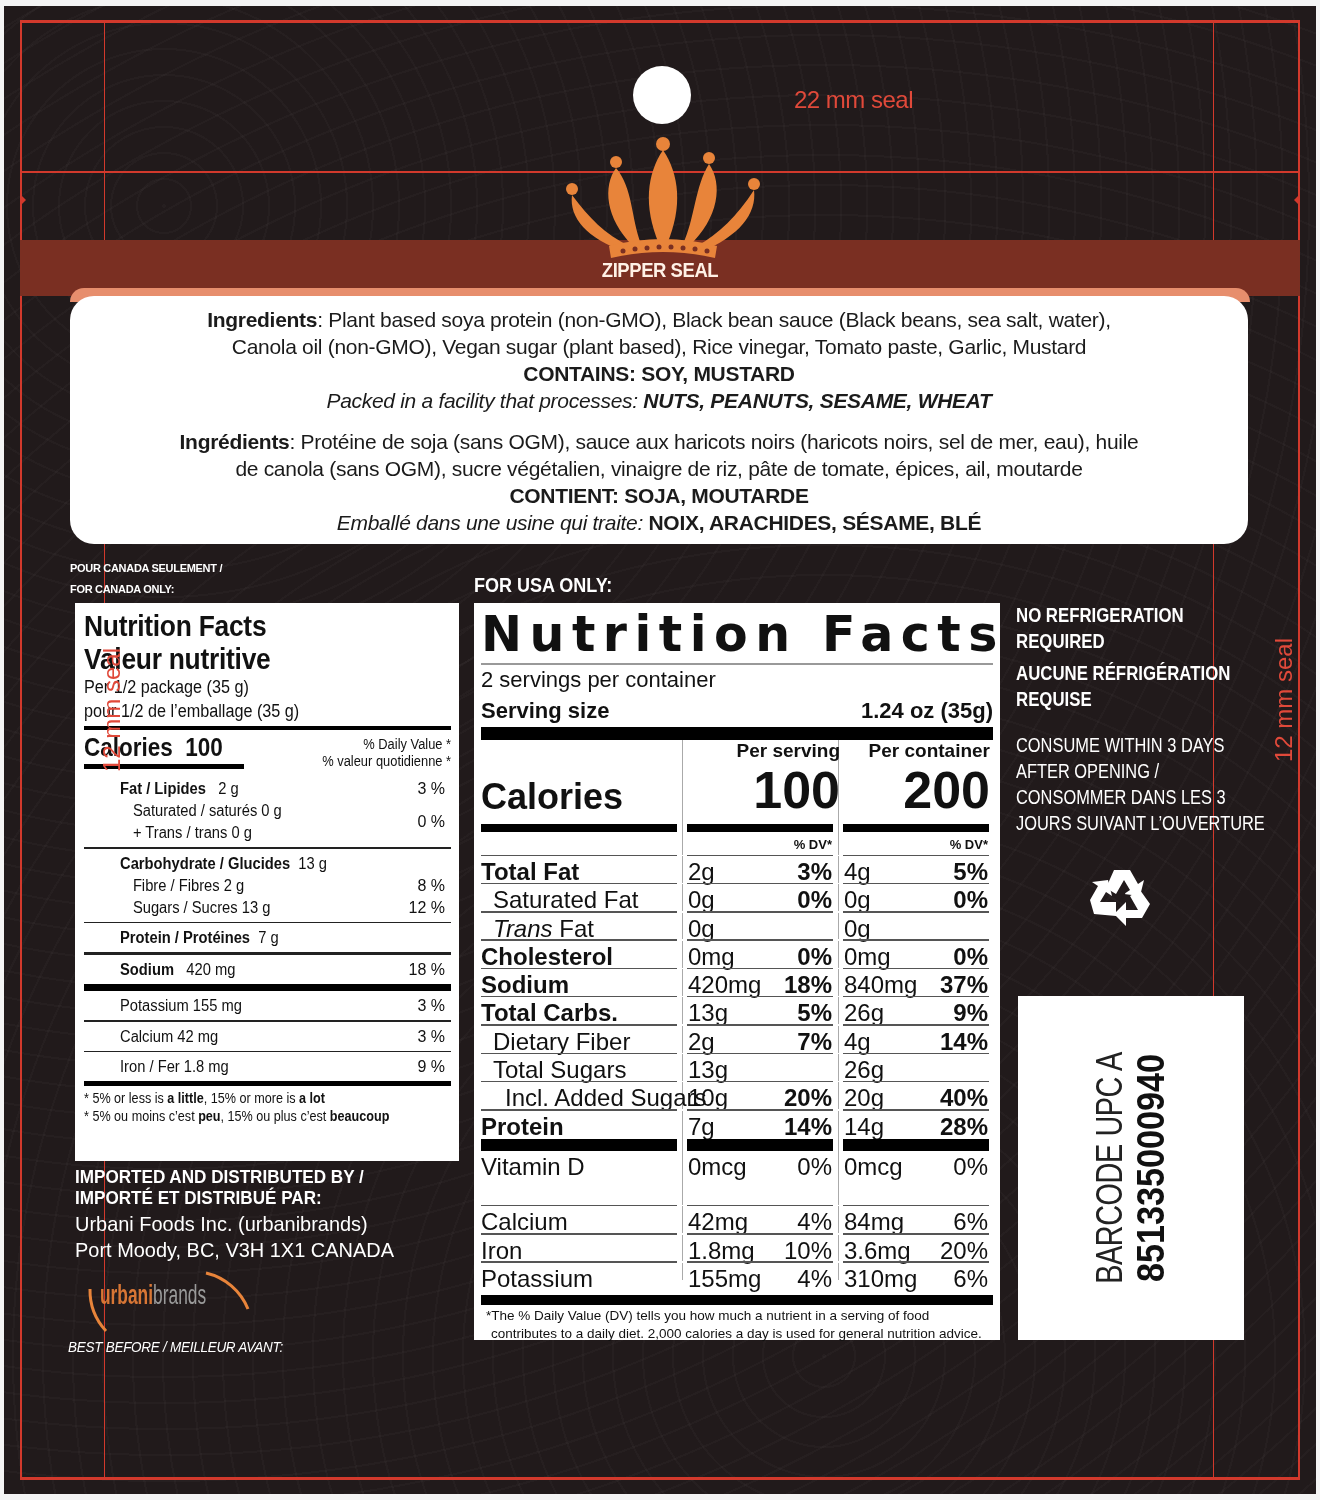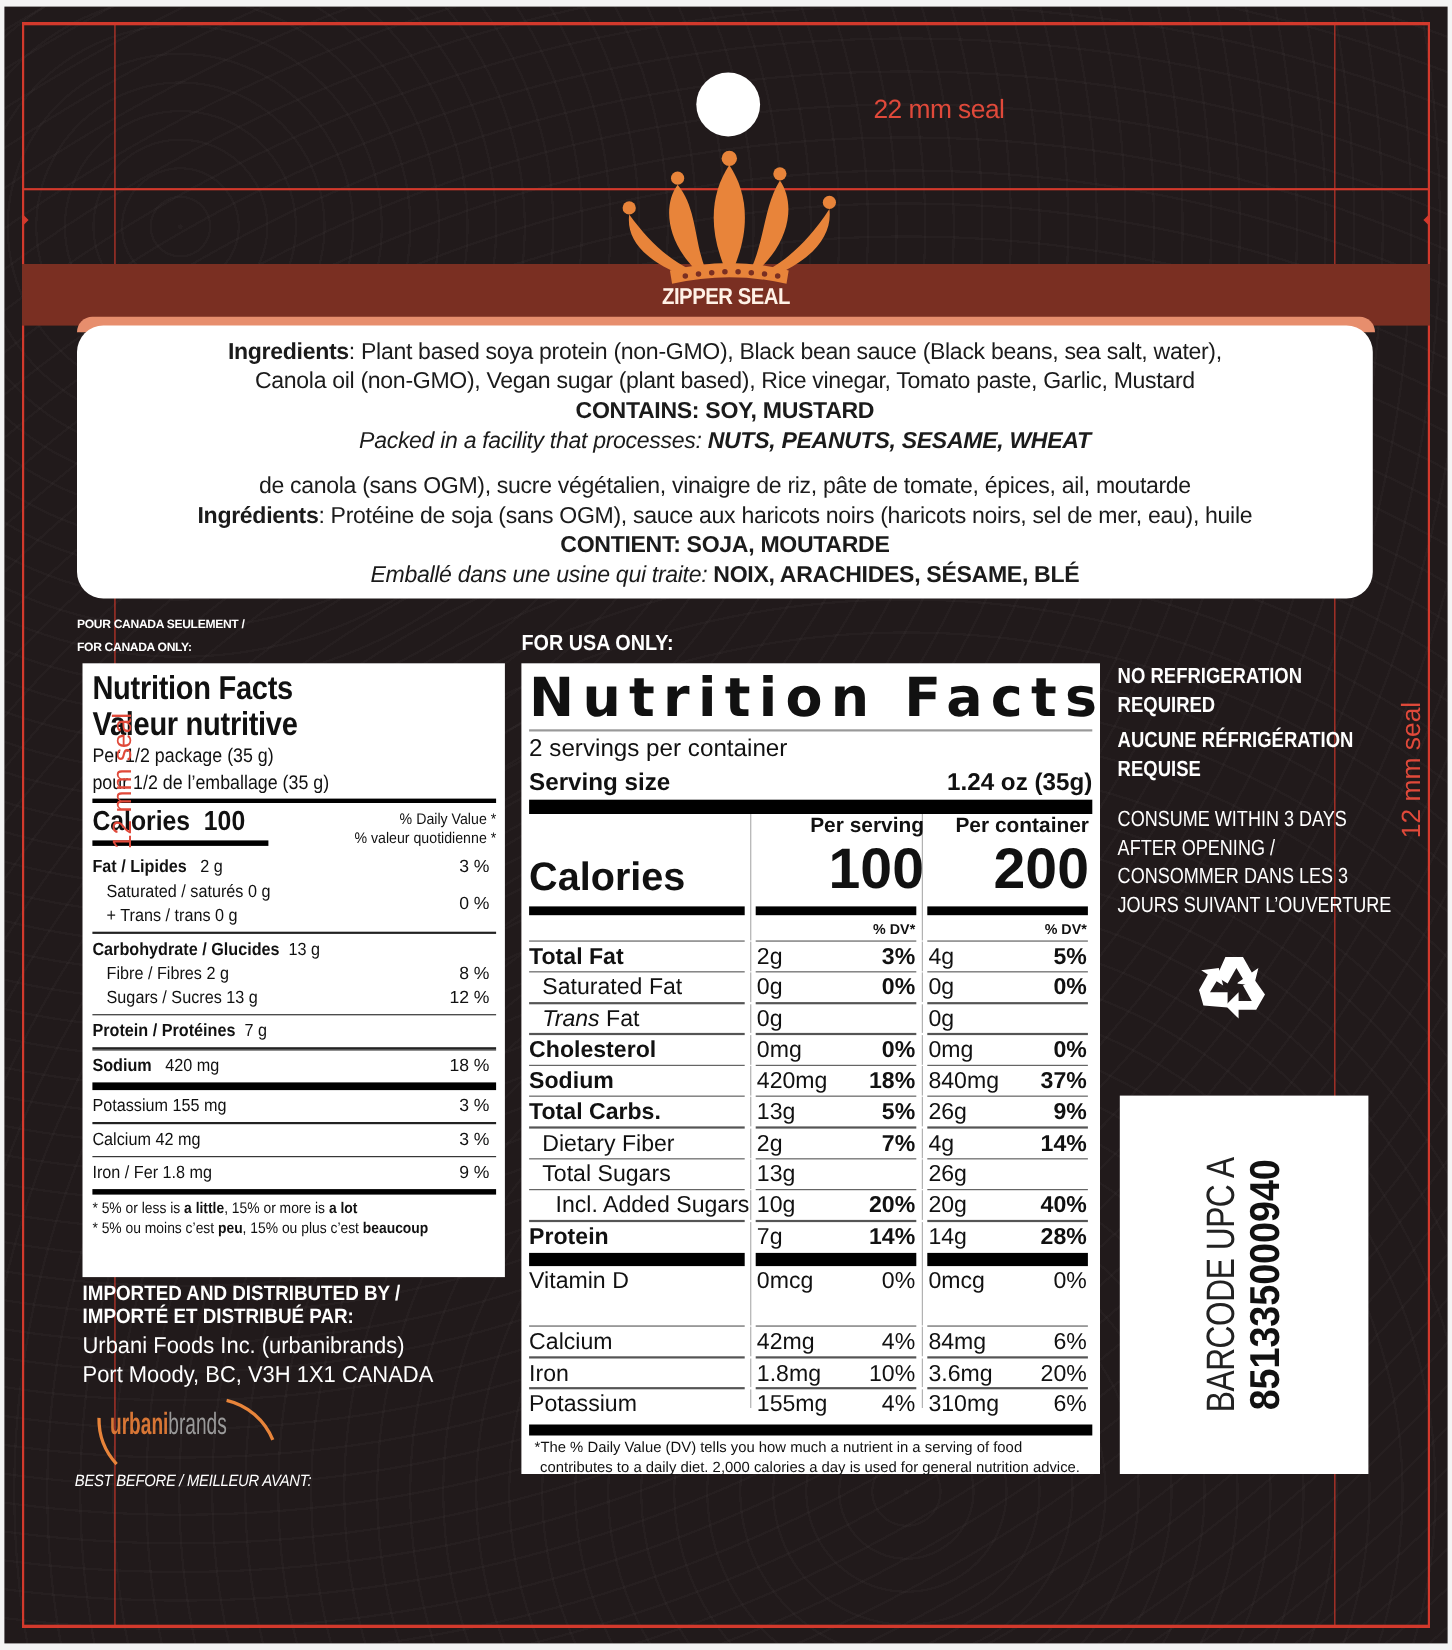--- a/index.html
+++ b/index.html
@@ -63,21 +63,21 @@
   .ca-rule-heavy { height: 7px; background: #000; }
   .ca-cal-row { position: relative; height: 38px; }
   .ca-cal { position: absolute; left: 0; top: 3px; font-size: 25px; font-weight: bold; transform: scaleX(0.9); transform-origin: left; white-space: nowrap; }
   .ca-cal-bar { position: absolute; left: 0; top: 34px; width: 160px; height: 5px; background: #000; }
   .ca-dv-hdr { position: absolute; right: 0; top: 6px; text-align: right; font-size: 14px; line-height: 17px; transform: scaleX(0.92); transform-origin: right; white-space: nowrap; }
   .ca-row { position: relative; font-size: 16px; line-height: 22px; display: flex; justify-content: space-between; white-space: nowrap; }
   .ca-row .n { transform: scaleX(0.92); transform-origin: left; }
   .ca-row .bold { font-weight: bold; }
   .ca-row .ind { padding-left: 14px; }
   .ca-row .pct { padding-right: 6px; }
-  .ca-group { padding: 4px 0 3px 0; }
+  .ca-group { padding: 4px 0 3px 0; margin-left: 36px; }
   .ca-foot { font-size: 14px; line-height: 18px; transform: scaleX(0.9); transform-origin: left; white-space: nowrap; padding-top: 3px; }
 
   .import-head { position: absolute; left: 71px; top: 1160px; color: #fff; font-weight: bold; font-size: 19px; line-height: 21px; transform: scaleX(0.9); transform-origin: left; white-space: nowrap; }
   .import-addr { position: absolute; left: 71px; top: 1205px; color: #fff; font-size: 21px; line-height: 26px; white-space: nowrap; transform: scaleX(0.95); transform-origin: left; }
   .logo { position: absolute; left: 72px; top: 1263px; width: 180px; height: 70px; }
   .best-before { position: absolute; left: 64px; top: 1332px; color: #fff; font-style: italic; font-size: 15px; transform: scaleX(0.9); transform-origin: left; white-space: nowrap; letter-spacing: -0.3px; }
 
   
   .us-head { position: absolute; left: 470px; top: 568px; color: #fff; font-weight: bold; font-size: 20px; transform: scaleX(0.9); transform-origin: left; white-space: nowrap; }
   .us-box { position: absolute; left: 470px; top: 597px; width: 526px; height: 737px; background: #fff; color: #111; padding: 4px 7px 0 7px; }
@@ -92,21 +92,21 @@
   .us-serve-hdr { position: absolute; left: 213px; width: 146px; top: 0; text-align: right; font-size: 19px; font-weight: bold; }
   .us-cont-hdr { position: absolute; left: 369px; width: 140px; top: 0; text-align: right; font-size: 19px; font-weight: bold; }
   .us-cal-v1 { position: absolute; left: 213px; width: 146px; top: 22px; text-align: right; font-size: 52px; font-weight: bold; line-height: 56px; }
   .us-cal-v2 { position: absolute; left: 369px; width: 140px; top: 22px; text-align: right; font-size: 52px; font-weight: bold; line-height: 56px; }
   .bar { position: absolute; height: 8px; background: #000; top: 84px; }
   .bar.c0 { left: 0; width: 196px; } .bar.c1 { left: 206px; width: 146px; } .bar.c2 { left: 362px; width: 146px; }
   .us-vline { position: absolute; width: 1px; background: #aaa; top: 0; }
   .us-vline.v1 { left: 201px; height: 540px; } .us-vline.v2 { left: 357px; height: 540px; }
   .dv-row { position: relative; height: 22px; font-size: 13px; font-weight: bold; }
   .dv-row span { position: absolute; top: 3px; text-align: right; }
-  .us-row { position: relative; height: 28.3px; font-size: 21px; border-top: 1.5px solid #555; }
+  .us-row { position: relative; height: 28.3px; font-size: 24px; border-top: 1.5px solid #555; }
   .us-row > span { position: absolute; top: 2px; white-space: nowrap; }
   .c-name { left: 0; }
   .c-v1 { left: 207px; }
   .c-p1 { left: 207px; width: 144px; text-align: right; }
   .c-v2 { left: 363px; }
   .c-p2 { left: 363px; width: 144px; text-align: right; }
   .us-row .b { font-weight: bold; }
   .us-row .pb { font-weight: bold; }
   .us-row.sub .c-name { padding-left: 12px; }
   .us-row.subsub .c-name { padding-left: 24px; }
@@ -180,22 +180,22 @@
     </g>
   </svg>
   <div class="zipper-label">ZIPPER SEAL</div>
 
   <div class="ingredients">
     <p><b>Ingredients</b><span>: Plant based soya protein (non-GMO), Black bean sauce (Black beans, sea salt, water),</span></p>
     <p>Canola oil (non-GMO), Vegan sugar (plant based), Rice vinegar, Tomato paste, Garlic, Mustard</p>
     <p><b>CONTAINS: SOY, MUSTARD</b></p>
     <p><i>Packed in a facility that processes: </i><b><i>NUTS, PEANUTS, SESAME, WHEAT</i></b></p>
     <div class="gap"></div>
+    <p><b>Ingrédients</b><span>: Protéine de soja (sans OGM), sauce aux haricots noirs (haricots noirs, sel de mer, eau), huile</span></p>
     <p>de canola (sans OGM), sucre végétalien, vinaigre de riz, pâte de tomate, épices, ail, moutarde</p>
-    <p><b>Ingrédients</b><span>: Protéine de soja (sans OGM), sauce aux haricots noirs (haricots noirs, sel de mer, eau), huile</span></p>
     <p><b>CONTIENT: SOJA, MOUTARDE</b></p>
     <p><i>Emballé dans une usine qui traite: </i><b>NOIX, ARACHIDES, SÉSAME, BLÉ</b></p>
   </div>
 
   <div class="ca-head">
     <div>POUR CANADA SEULEMENT /</div>
     <div>FOR CANADA ONLY:</div>
   </div>
 
   <div class="ca-box">

